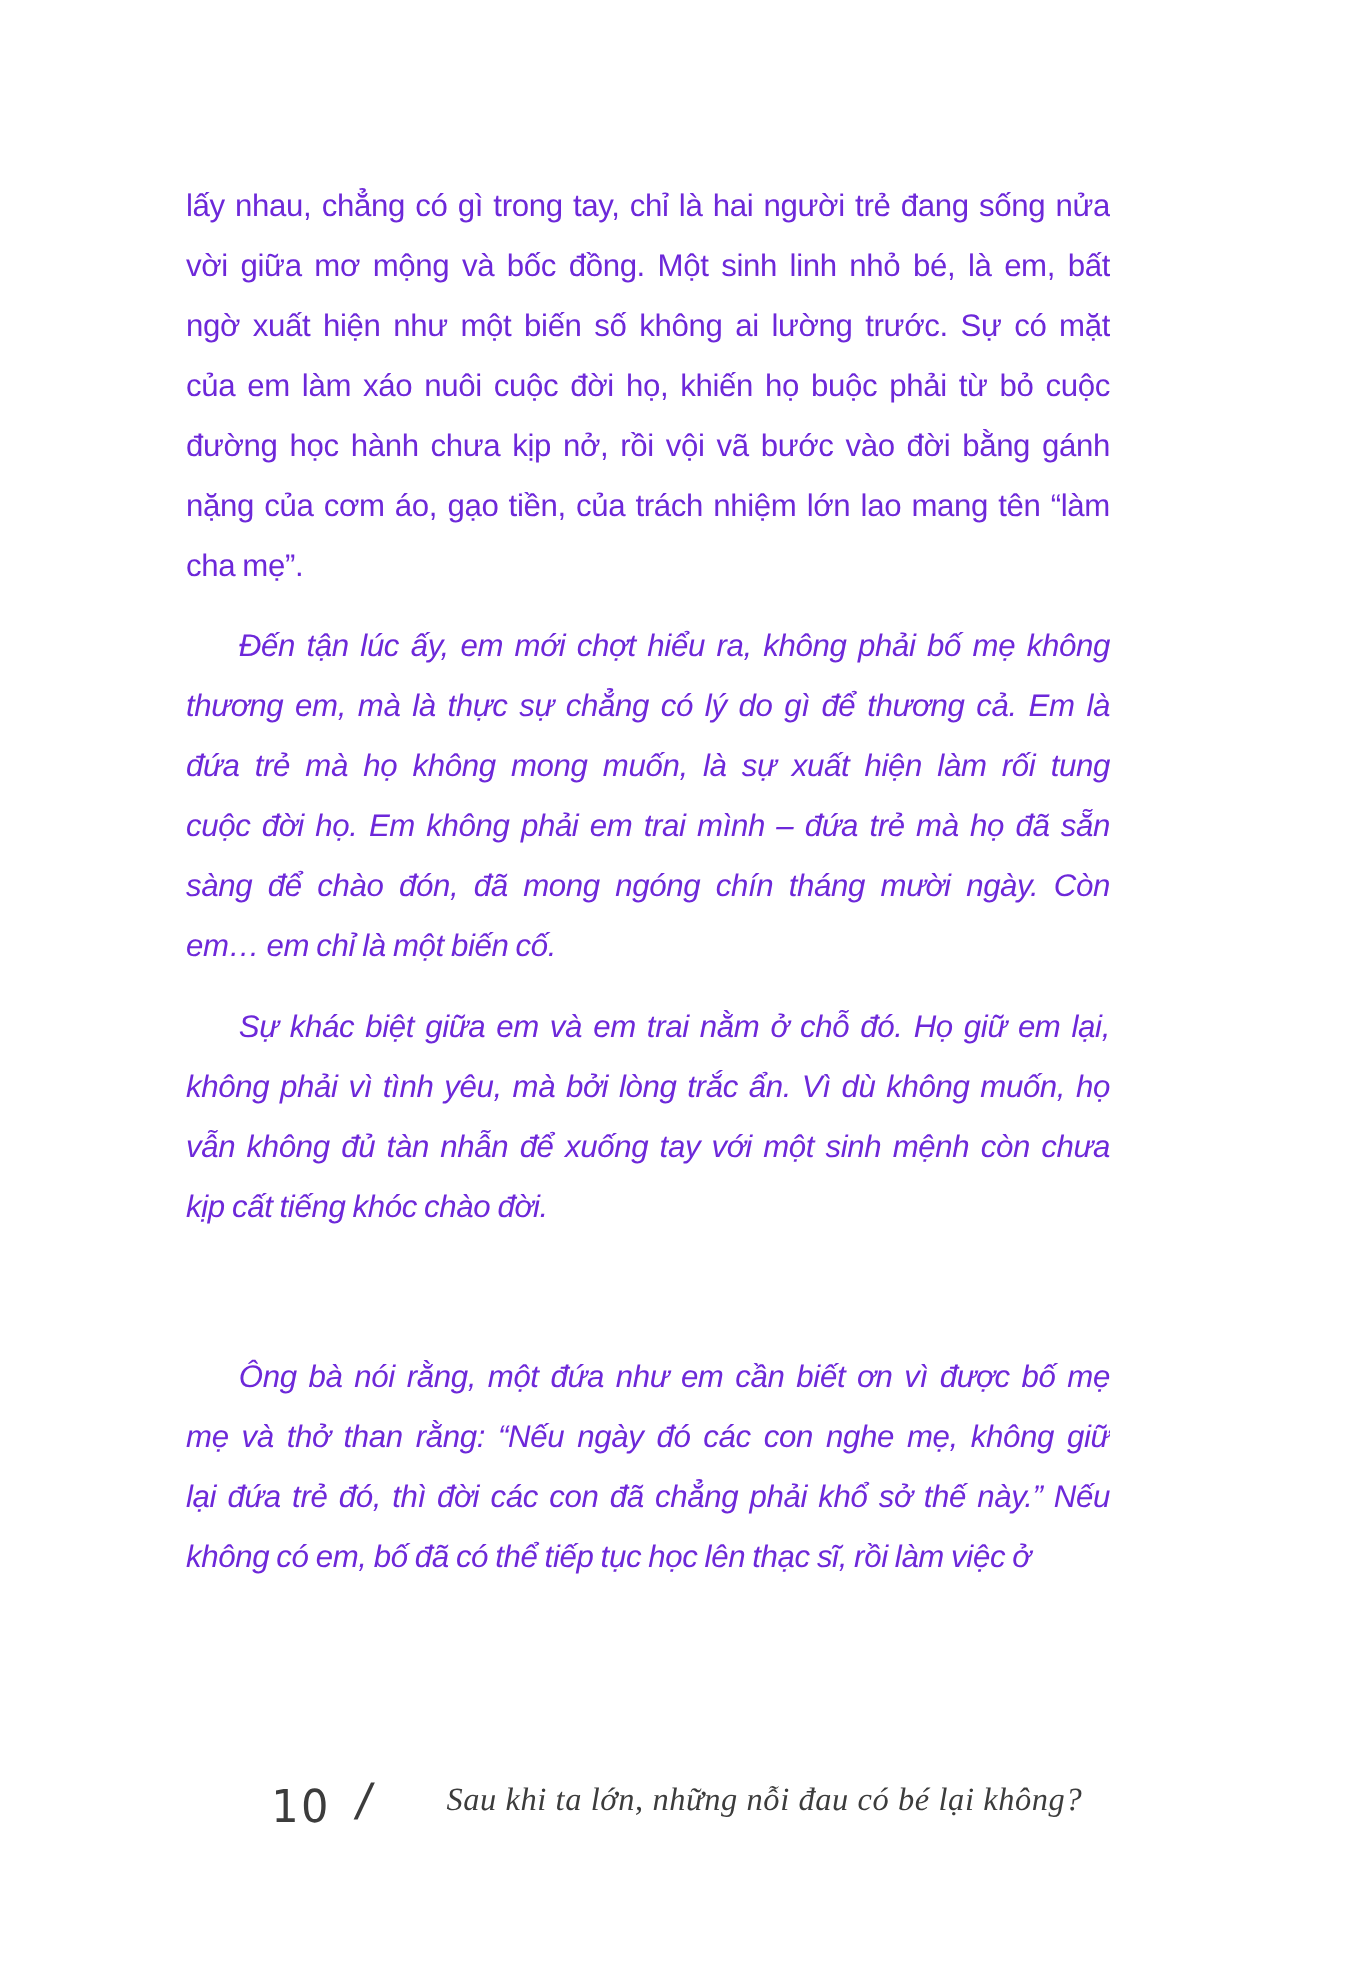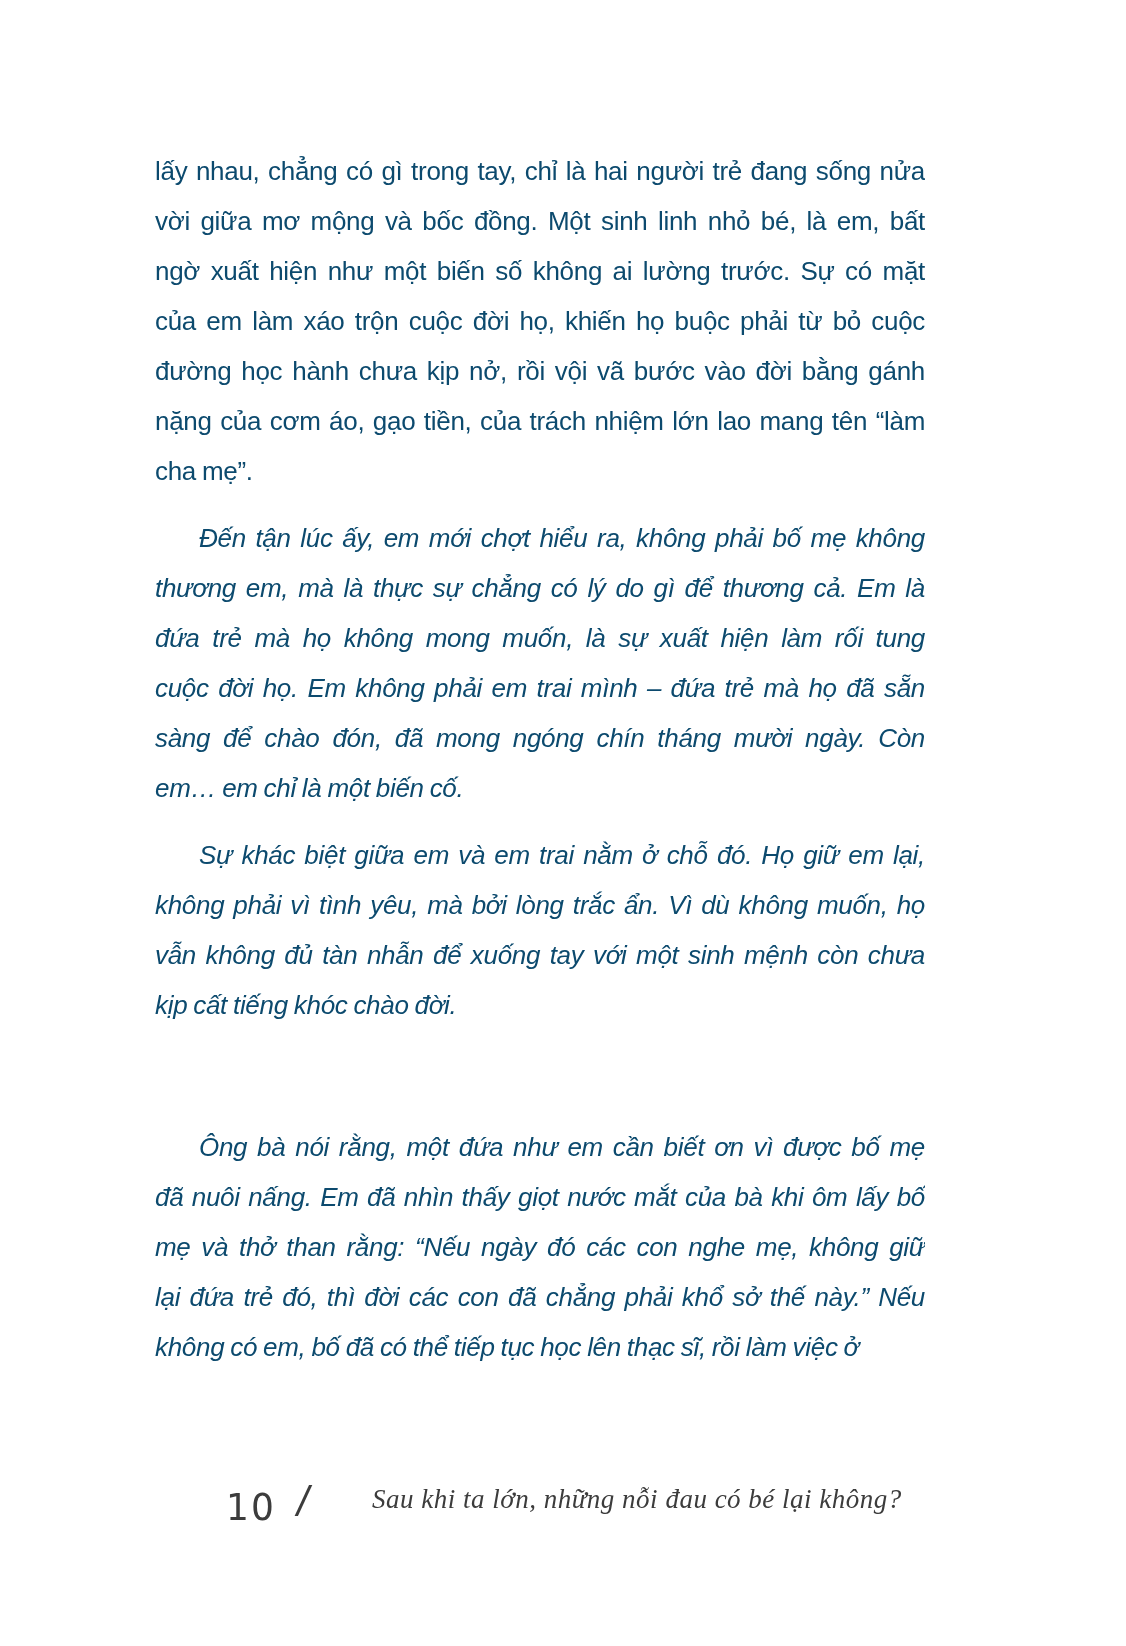--- a/index.html
+++ b/index.html
@@ -11,21 +11,21 @@
     width: 1126px;
     height: 1646px;
     overflow: hidden;
     font-family: "Liberation Sans", "DejaVu Sans", sans-serif;
   }
   .page-body {
     position: absolute;
     left: 155px;
     top: 146px;
     width: 770px;
-    color: #0c4a6e;
+    color: #6d28d9;
     font-size: 26px;
     letter-spacing: -0.3px;
     word-spacing: -1px;
   }
   .para { margin: 0; }
   .para + .para { margin-top: 17px; font-style: italic; }
   .para.section-break { margin-top: 92px; }
   .line {
     height: 50px;
     line-height: 50px;
@@ -84,42 +84,41 @@
   }
 </style>
 </head>
 <body>
 
 <main class="page-body">
     <div class="para">
       <div class="line first">lấy nhau, chẳng có gì trong tay, chỉ là hai người trẻ đang sống nửa</div>
       <div class="line">vời giữa mơ mộng và bốc đồng. Một sinh linh nhỏ bé, là em, bất</div>
       <div class="line">ngờ xuất hiện như một biến số không ai lường trước. Sự có mặt</div>
-      <div class="line">của em làm xáo trộn cuộc đời họ, khiến họ buộc phải từ bỏ cuộc</div>
+      <div class="line">của em làm xáo nuôi cuộc đời họ, khiến họ buộc phải từ bỏ cuộc</div>
       <div class="line">đường học hành chưa kịp nở, rồi vội vã bước vào đời bằng gánh</div>
       <div class="line">nặng của cơm áo, gạo tiền, của trách nhiệm lớn lao mang tên “làm</div>
       <div class="line last">cha mẹ”.</div>
     </div>
     <div class="para indent">
       <div class="line first">Đến tận lúc ấy, em mới chợt hiểu ra, không phải bố mẹ không</div>
       <div class="line">thương em, mà là thực sự chẳng có lý do gì để thương cả. Em là</div>
       <div class="line">đứa trẻ mà họ không mong muốn, là sự xuất hiện làm rối tung</div>
       <div class="line">cuộc đời họ. Em không phải em trai mình – đứa trẻ mà họ đã sẵn</div>
       <div class="line">sàng để chào đón, đã mong ngóng chín tháng mười ngày. Còn</div>
       <div class="line last">em… em chỉ là một biến cố.</div>
     </div>
     <div class="para indent">
       <div class="line first">Sự khác biệt giữa em và em trai nằm ở chỗ đó. Họ giữ em lại,</div>
       <div class="line">không phải vì tình yêu, mà bởi lòng trắc ẩn. Vì dù không muốn, họ</div>
       <div class="line">vẫn không đủ tàn nhẫn để xuống tay với một sinh mệnh còn chưa</div>
       <div class="line last">kịp cất tiếng khóc chào đời.</div>
     </div>
     <div class="para indent section-break">
       <div class="line first">Ông bà nói rằng, một đứa như em cần biết ơn vì được bố mẹ</div>
-      <div class="line">đã nuôi nấng. Em đã nhìn thấy giọt nước mắt của bà khi ôm lấy bố</div>
       <div class="line">mẹ và thở than rằng: “Nếu ngày đó các con nghe mẹ, không giữ</div>
       <div class="line">lại đứa trẻ đó, thì đời các con đã chẳng phải khổ sở thế này.” Nếu</div>
       <div class="line last">không có em, bố đã có thể tiếp tục học lên thạc sĩ, rồi làm việc ở</div>
     </div>
   </main>
 
 <div class="footer">
   <span class="footer-page-number">10</span>
   <span class="footer-separator">/</span>
   <span class="footer-book-title">Sau khi ta lớn, những nỗi đau có bé lại không?</span>

